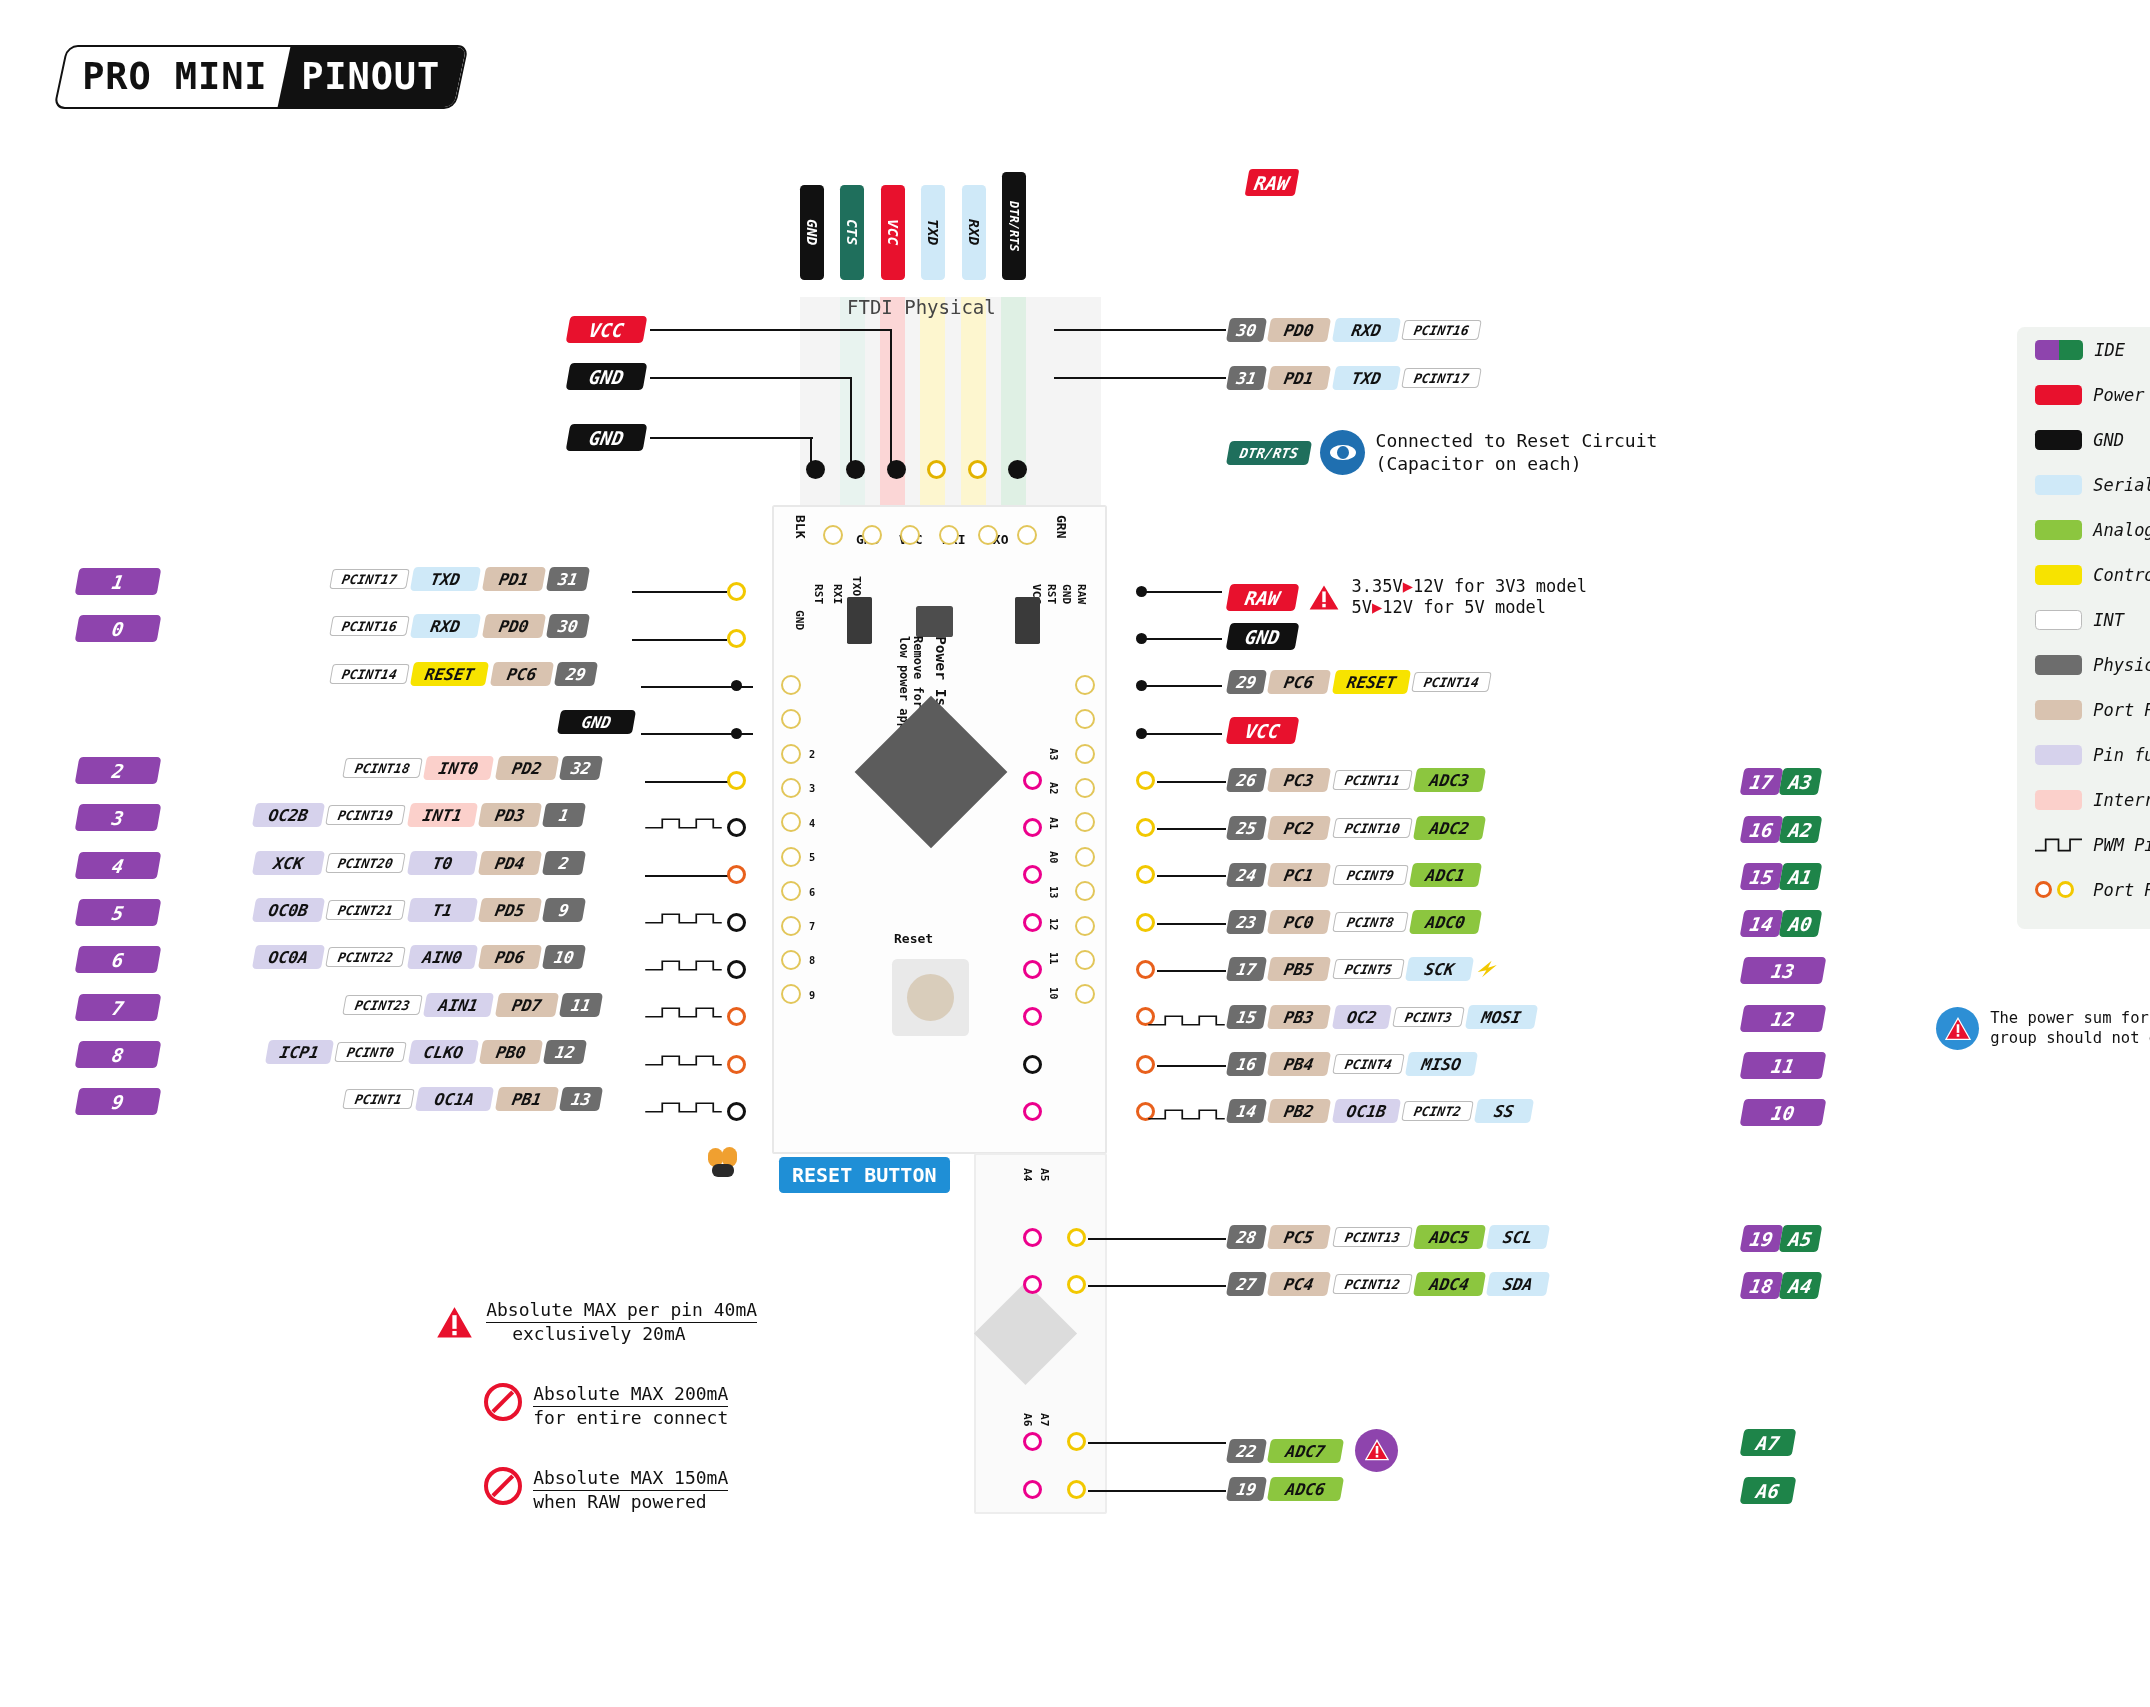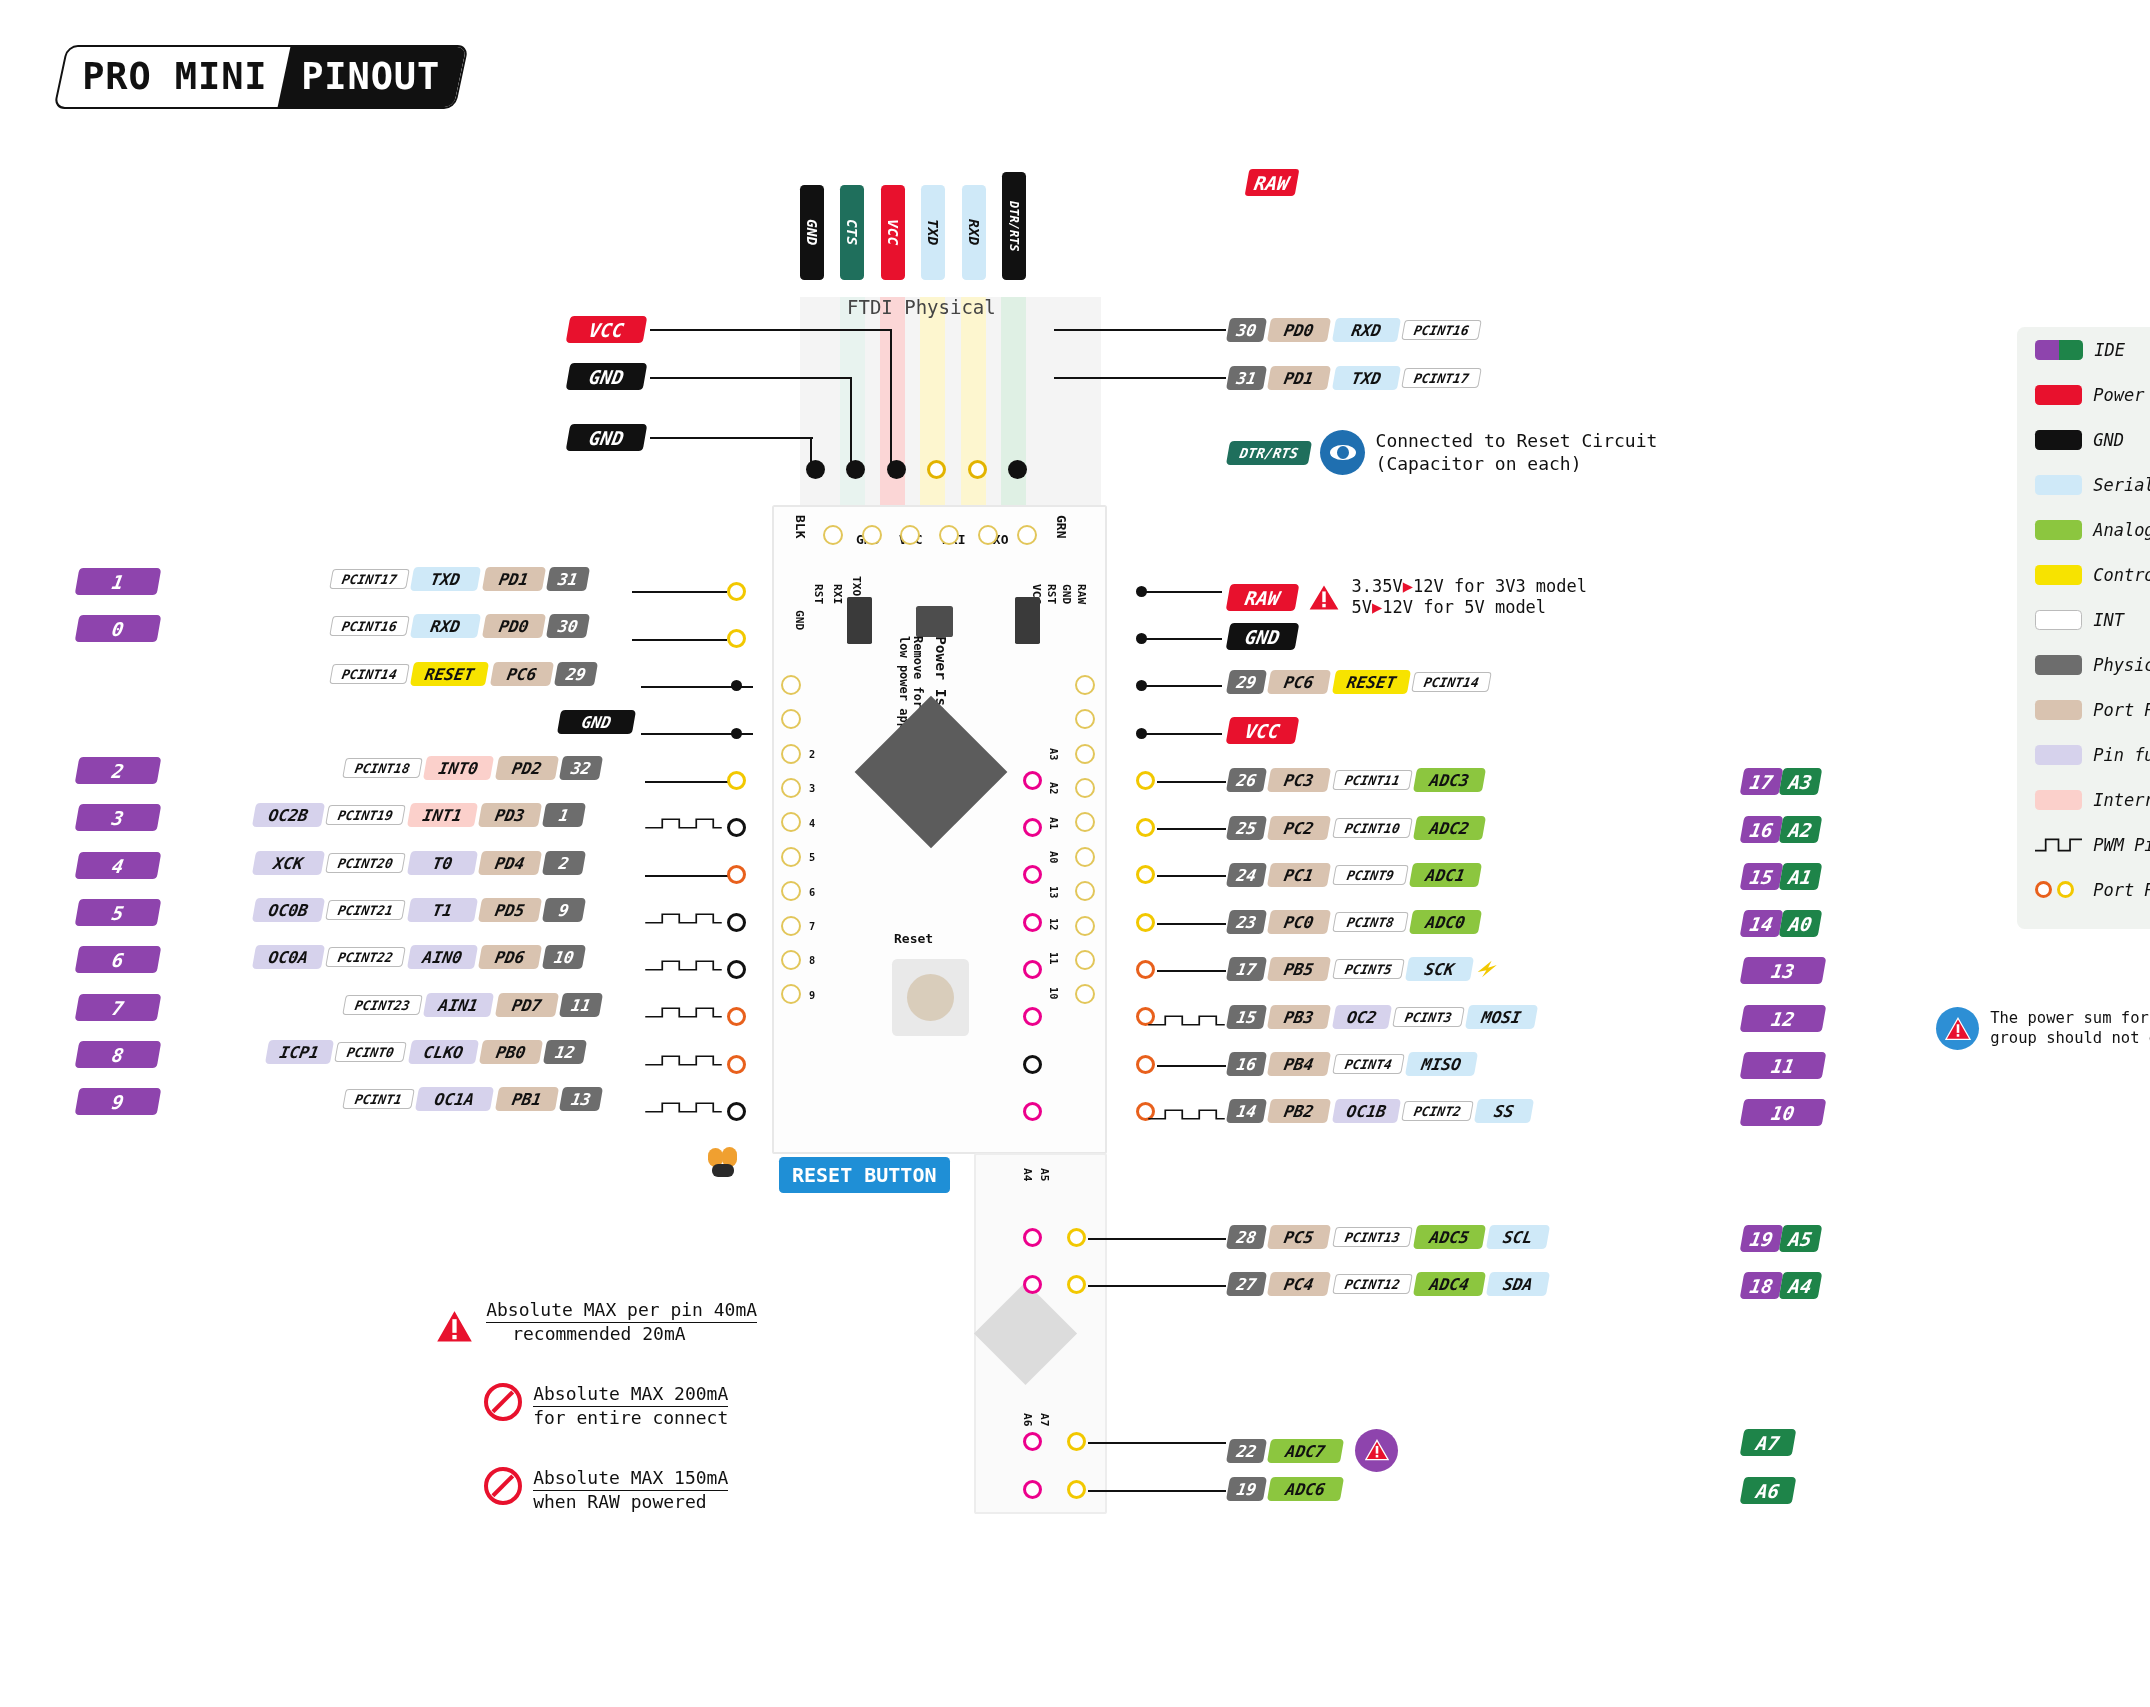--- a/index.html
+++ b/index.html
@@ -707,31 +707,31 @@
   <div class="ln lnh abs" style="left:1088px; top:1490px; width:138px;"></div>
   <div class="abs rowline" style="left:1228px; top:1477px;">
     <div class="tag md t-phys sk" style="width:37px;">19</div>
     <div class="tag md t-analog sk" style="width:73px;">ADC6</div>
   </div>
   <div class="abs" style="left:1742px; top:1477px;">
     <div class="tag lg t-ide2 sk" style="width:52px;">A6</div>
   </div>
 
 
-  <div class="abs" style="left:434px; top:1299px; display:flex; align-items:flex-end; gap:11.2px;">
+  <div class="abs" style="left:434px; top:1299px; display:flex; align-items:center; gap:11.2px;">
     <div style="width:41px; height:38px;">
       <svg width="41" height="38" viewBox="0 0 96 88">
           <polygon points="48,4 93,83 3,83" fill="#e8112d" stroke="#fff" stroke-width="5"></polygon>
           <rect x="43" y="28" width="10" height="32" fill="#fff"></rect>
           <rect x="43" y="65" width="10" height="10" fill="#fff"></rect>
         </svg>
     </div>
     <div class="note">
       <div style="border-bottom:1.3px solid #111; display:inline-block;">Absolute MAX per pin 40mA</div>
-      <div style="padding-left:26px;">recommended 20mA</div>
+      <div style="padding-left:26px;">exclusively 20mA</div>
     </div>
   </div>
 
   <div class="abs" style="left:484px; top:1383px; display:flex; align-items:flex-start; gap:11.2px;">
     <div style="position:relative; width:38px; height:38px;">
       <div class="circle-icon" style="left:0; top:0; width:38px; height:38px; border:4.3px solid #e8112d; box-sizing:border-box; background:#fff;"></div>
       <div class="abs" style="left:5.2px; top:17px; width:27.5px; height:4.3px; background:#e8112d; transform:rotate(-45deg);"></div>
     </div>
     <div class="note">
       <div style="border-bottom:1.3px solid #111; display:inline-block;">Absolute MAX 200mA</div>

